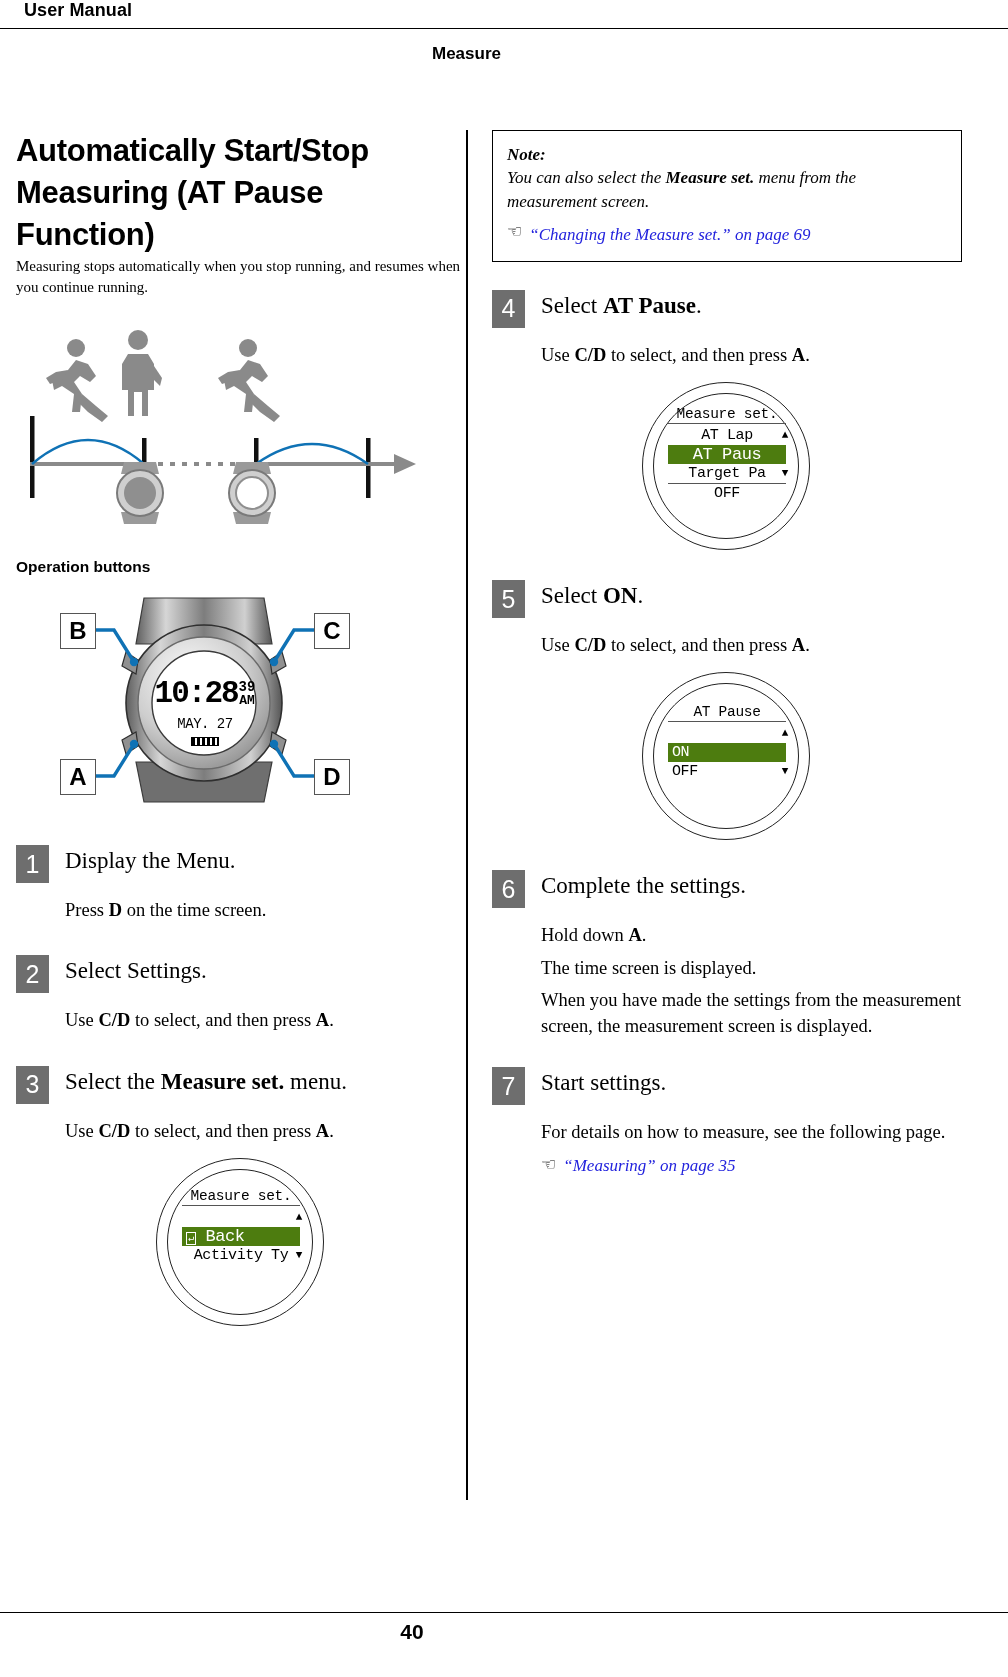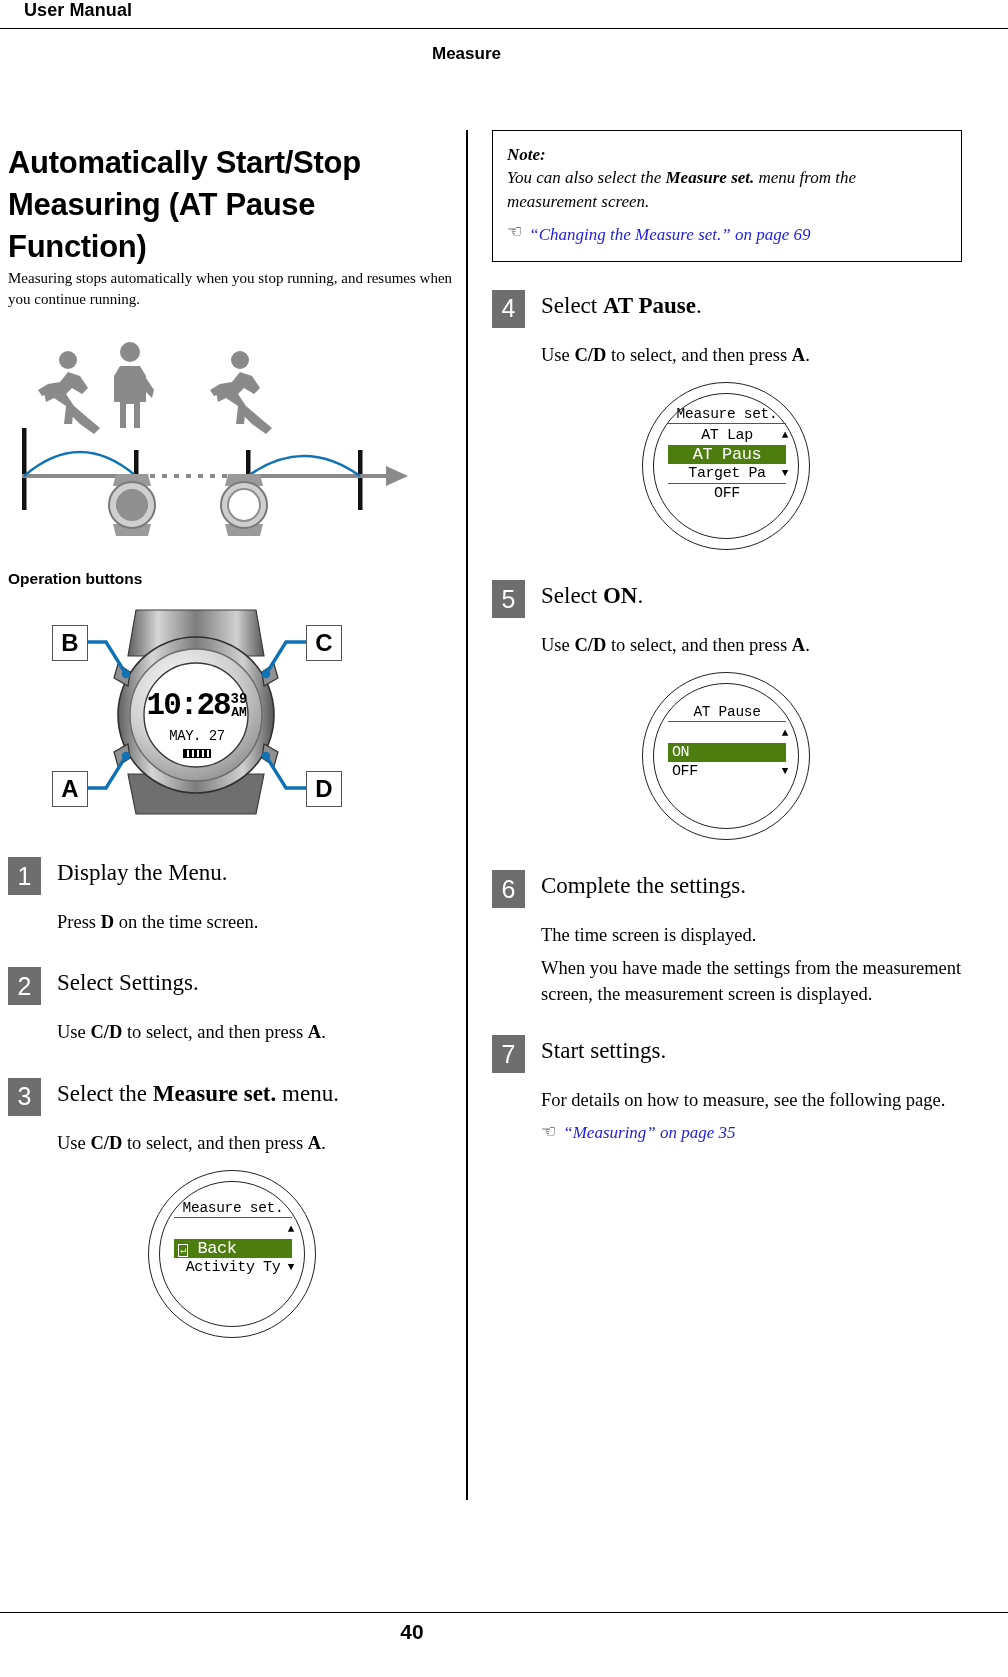--- a/index.html
+++ b/index.html
@@ -22,21 +22,21 @@
   .hdr-rule{
     position:absolute;left:0;top:28px;width:1008px;height:1px;background:#000;
   }
   .hdr-chapter{
     position:absolute;left:432px;top:44px;
     font-family:"Liberation Sans", sans-serif;
     font-size:17px;font-weight:bold;
   }
 
   
-  .col-left{position:absolute;left:8px;top:130px;width:450px;margin-top:12px;}
+  .col-left{position:absolute;left:16px;top:130px;width:450px;}
   .col-right{position:absolute;left:492px;top:130px;width:470px;}
   .col-rule{position:absolute;left:466px;top:130px;width:2px;height:1370px;background:#000;}
 
   
   h1.title{
     margin:0;
     font-family:"Liberation Sans", sans-serif;
     font-size:31px;line-height:1.35;font-weight:bold;
     letter-spacing:-.3px;
     width:430px;
@@ -406,20 +406,21 @@
         </div>
       </div>
     </div>
 
     <div class="mt26">
       <div class="step">
         <div class="step-num">6</div>
         <div class="step-title">Complete the settings.</div>
       </div>
       <div class="step-body mt14">
+        <p>Hold down <b>A</b>.</p>
         <p class="mt10">The time screen is displayed.</p>
         <p class="mt10">When you have made the settings from the measurement screen, the measurement screen is displayed.</p>
       </div>
     </div>
 
     <div class="mt26">
       <div class="step">
         <div class="step-num">7</div>
         <div class="step-title">Start settings.</div>
       </div>

